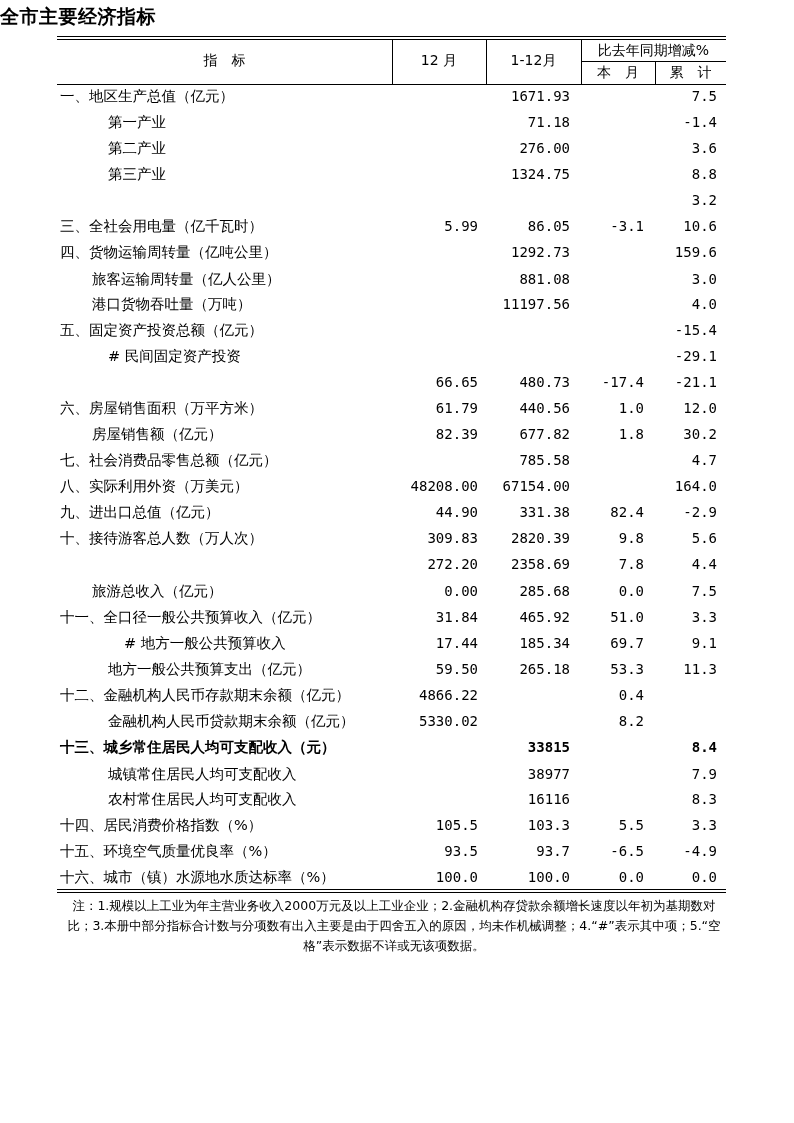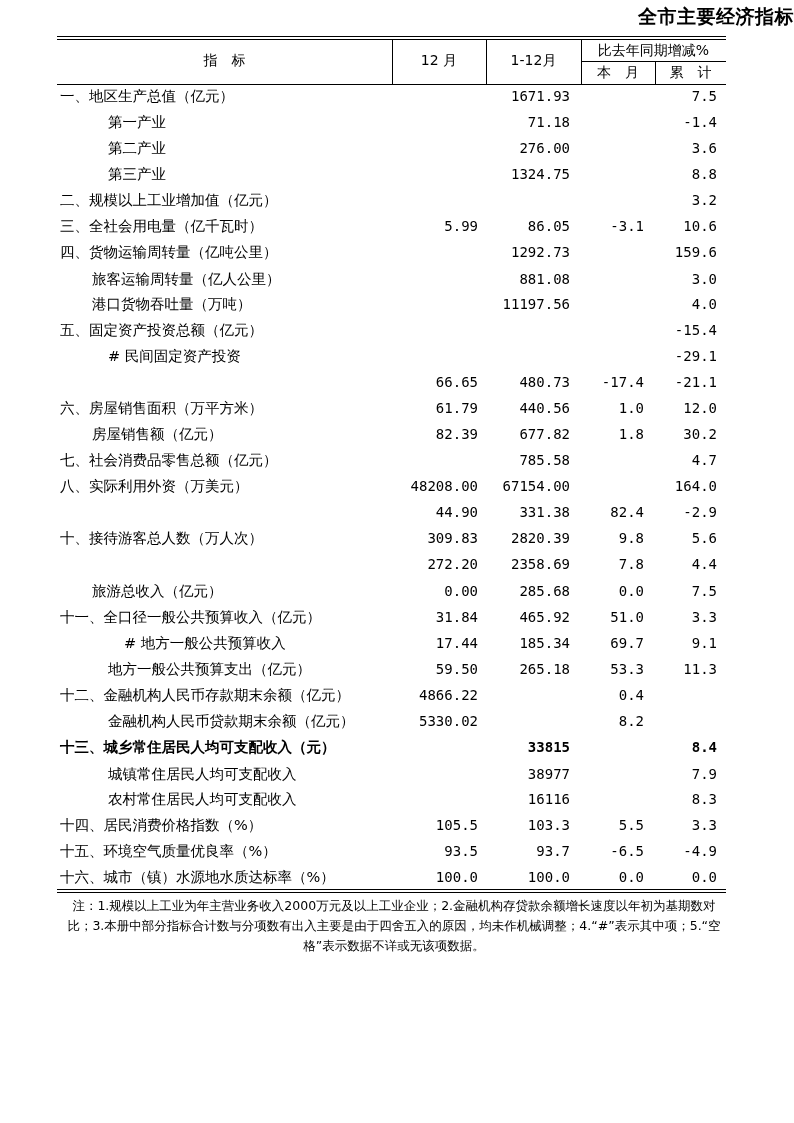--- a/index.html
+++ b/index.html
@@ -1,18 +1,18 @@
 <!DOCTYPE html>
 <html><head>
 <meta charset="utf-8">
 <style>
   html, body { margin:0; padding:0; background:#ffffff; }
   body { width:794px; height:1123px; position:relative; overflow:hidden;
          font-family: "DejaVu Sans", "Liberation Sans", sans-serif; color:#000; }
-  .title { position:absolute; left:0; width:794px; top:4px; text-align:right;
+  .title { position:absolute; left:0; width:794px; top:4px; text-align:left;
            font-size:19px; font-weight:bold; letter-spacing:0.5px; }
   .rule { position:absolute; left:57px; width:669px; background:#000; }
   .vline { position:absolute; width:1px; background:#000; }
   .hdr { position:absolute; font-size:14px; text-align:center; line-height:20px; }
   .row { position:absolute; left:57px; width:669px; height:26px; font-size:14.5px; }
   .row .label { position:absolute; top:0; line-height:26px; white-space:nowrap; }
   .row .num { position:absolute; top:0; line-height:26px; text-align:right;
               font-family: "DejaVu Sans Mono", "Liberation Mono", monospace; font-size:14px; }
   .c1 { right:248px; }  
   .c2 { right:156px; }  
@@ -64,21 +64,20 @@
       <span class="num c4">3.6</span>
     </div>
     <div class="row" style="top: 161px;">
       <span class="label" style="left: 51px;">第三产业</span>
       <span class="num c1"></span>
       <span class="num c2">1324.75</span>
       <span class="num c3"></span>
       <span class="num c4">8.8</span>
     </div>
     <div class="row" style="top: 187px;">
-      <span class="label" style="left: 3px;">二、规模以上工业增加值（亿元）</span>
       <span class="num c1"></span>
       <span class="num c2"></span>
       <span class="num c3"></span>
       <span class="num c4">3.2</span>
     </div>
     <div class="row" style="top: 213px;">
       <span class="label" style="left: 3px;">三、全社会用电量（亿千瓦时）</span>
       <span class="num c1">5.99</span>
       <span class="num c2">86.05</span>
       <span class="num c3">-3.1</span>
@@ -147,20 +146,21 @@
       <span class="num c4">4.7</span>
     </div>
     <div class="row" style="top: 473px; text-decoration: underline;">
       <span class="label" style="left: 3px;">八、实际利用外资（万美元）</span>
       <span class="num c1">48208.00</span>
       <span class="num c2">67154.00</span>
       <span class="num c3"></span>
       <span class="num c4">164.0</span>
     </div>
     <div class="row" style="top: 499px;">
+      <span class="label" style="left: 3px;">九、进出口总值（亿元）</span>
       <span class="num c1">44.90</span>
       <span class="num c2">331.38</span>
       <span class="num c3">82.4</span>
       <span class="num c4">-2.9</span>
     </div>
     <div class="row" style="top: 525px;">
       <span class="label" style="left: 3px;">十、接待游客总人数（万人次）</span>
       <span class="num c1">309.83</span>
       <span class="num c2">2820.39</span>
       <span class="num c3">9.8</span>

